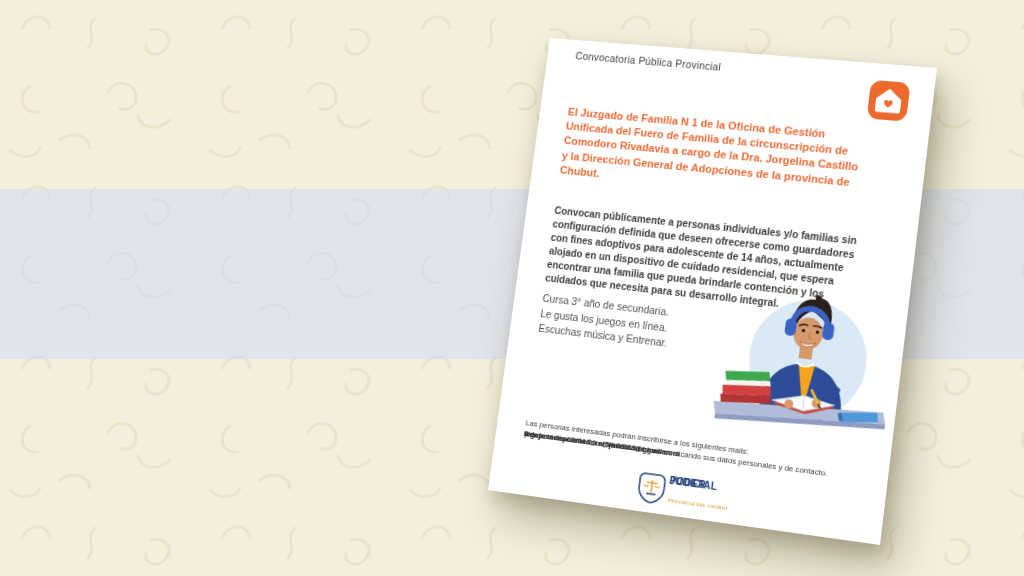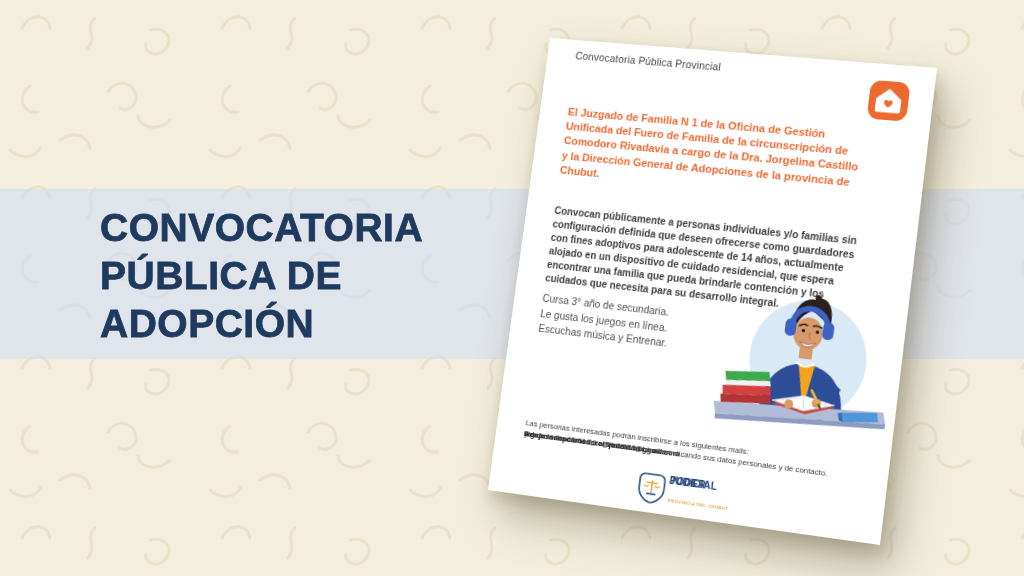--- a/index.html
+++ b/index.html
@@ -67,25 +67,20 @@
           <path d="M60,140 C74,130 88,136 90,148" stroke="#D5DAE3"></path>
         </g>
       </pattern>
     </defs>
     <rect x="0" y="0" width="1024" height="576" fill="#F3EFDC"></rect>
     <rect x="0" y="0" width="1024" height="576" fill="url(#sq-tan)" opacity="0.75"></rect>
     <rect x="0" y="189" width="1024" height="170" fill="#E0E4EB"></rect>
     <rect x="0" y="189" width="1024" height="170" fill="url(#sq-gray)"></rect>
   </svg>
 
-  <div class="banner-title">
-    <div>CONVOCATORIA</div>
-    <div>PÚBLICA DE</div>
-    <div>ADOPCIÓN</div>
-  </div>
 
   <div class="paper">
 
     <div class="kicker">Convocatoria Pública Provincial</div>
 
     <svg class="home-icon" width="41" height="41" viewBox="0 0 41 41">
       <rect x="1" y="1" width="39" height="39" rx="11" fill="#ED6A2E"></rect>
       <path d="M20.5,8.5 L33,19 L33,30 a2.6,2.6 0 0 1 -2.6,2.6 L10.6,32.6 a2.6,2.6 0 0 1 -2.6,-2.6 L8,19 Z" fill="#FFFFFF"></path>
       <path d="M20.5,27.5 C17.2,25.2 15.6,23.2 16.4,21.3 C17.1,19.8 19.3,19.6 20.5,21.2 C21.7,19.6 23.9,19.8 24.6,21.3 C25.4,23.2 23.8,25.2 20.5,27.5 Z" fill="#ED6A2E"></path>
     </svg>

